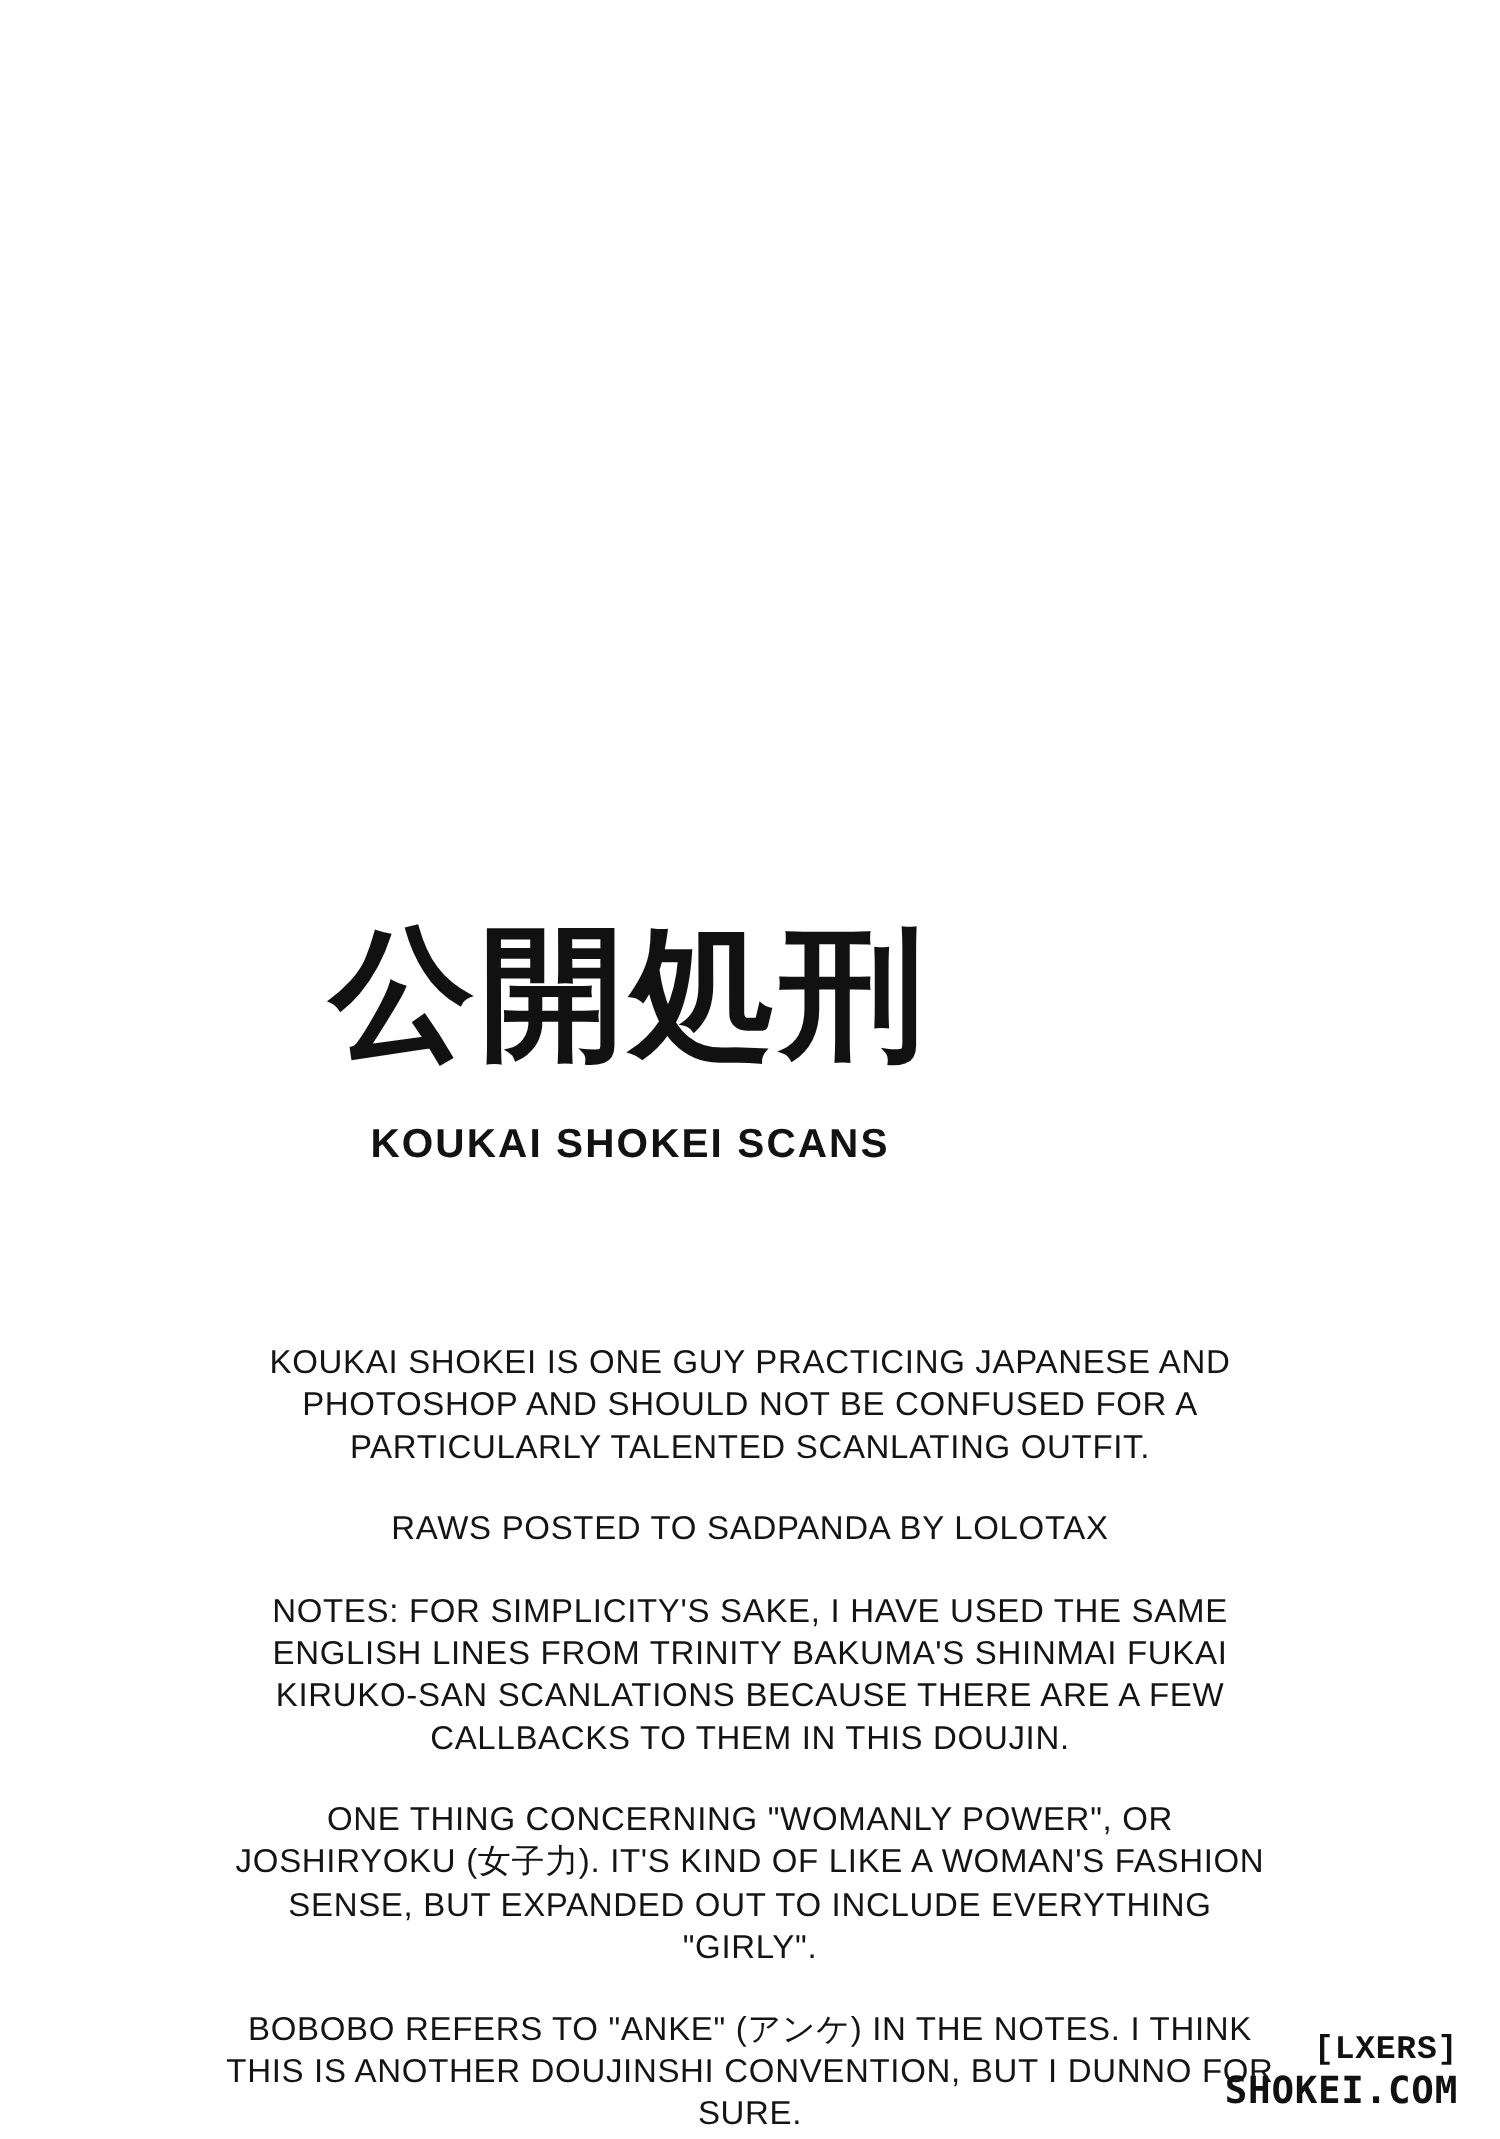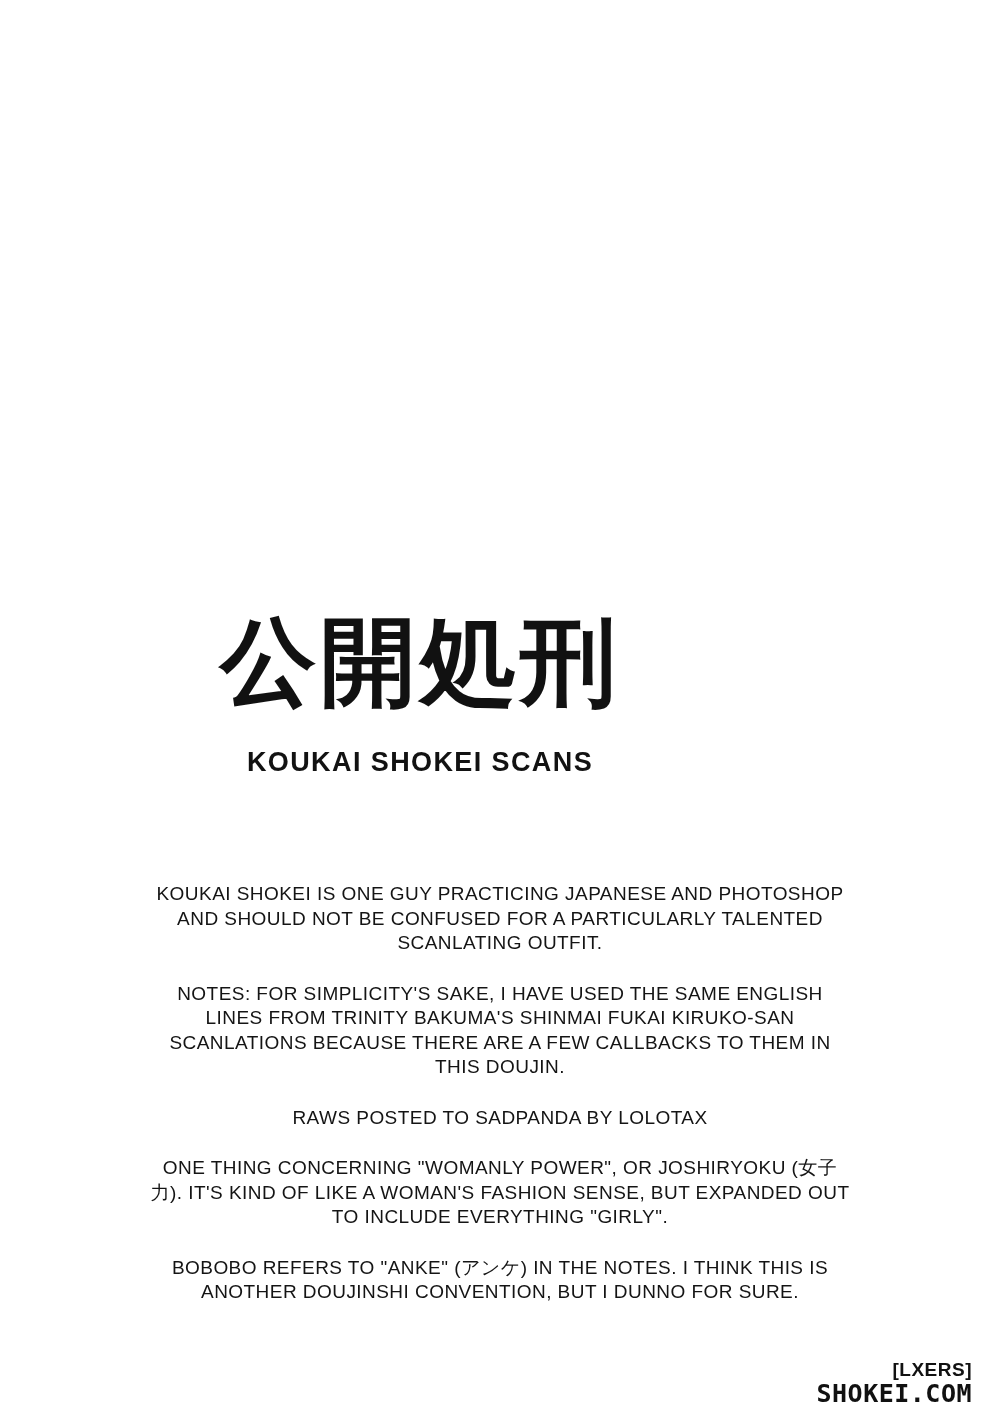--- a/index.html
+++ b/index.html
@@ -46,40 +46,40 @@
     font-family: "Liberation Sans", sans-serif;
   }
   .body-block {
     position: absolute;
     top: 882px;
     left: 150px;
     width: 700px;
     text-align: center;
   }
   .para {
-    font-size: 19px;
+    font-size: 22px;
     line-height: 1.29;
     letter-spacing: 0.45px;
     color: #141414;
-    margin: 0 0 26px 0;
+    margin: 12px 0 26px 0;
     font-weight: 500;
   }
   .para:last-child {
     margin-bottom: 0;
   }
   .credit {
     position: absolute;
     right: 28px;
     bottom: 18px;
     text-align: right;
     line-height: 1.12;
   }
   .credit-top {
-    font-family: Liberation Sans, sans-serif;
-    font-size: 19px;
+    font-family: Liberation Mono, monospace;
+    font-size: 22px;
     font-weight: bold;
     letter-spacing: 0.5px;
     color: #111111;
   }
   .credit-bottom {
     font-family: "DejaVu Sans Mono", monospace;
     font-size: 25px;
     font-weight: bold;
     letter-spacing: 0.5px;
     color: #111111;
@@ -90,22 +90,22 @@
 
 <div class="page">
 
   <div class="title-block">
     <div class="title-jp">公開処刑</div>
     <div class="title-en">KOUKAI SHOKEI SCANS</div>
   </div>
 
   <div class="body-block">
     <p class="para">KOUKAI SHOKEI IS ONE GUY PRACTICING JAPANESE AND PHOTOSHOP AND SHOULD NOT BE CONFUSED FOR A PARTICULARLY TALENTED SCANLATING OUTFIT.</p>
+    <p class="para">RAWS POSTED TO SADPANDA BY LOLOTAX</p>
     <p class="para">NOTES:  FOR SIMPLICITY'S SAKE, I HAVE USED THE SAME ENGLISH LINES FROM TRINITY BAKUMA'S SHINMAI FUKAI KIRUKO-SAN SCANLATIONS BECAUSE THERE ARE A FEW CALLBACKS TO THEM IN THIS DOUJIN.</p>
-    <p class="para">RAWS POSTED TO SADPANDA BY LOLOTAX</p>
     <p class="para">ONE THING CONCERNING "WOMANLY POWER", OR JOSHIRYOKU (女子力). IT'S KIND OF LIKE A WOMAN'S FASHION SENSE, BUT EXPANDED OUT TO INCLUDE EVERYTHING "GIRLY".</p>
     <p class="para">BOBOBO REFERS TO "ANKE" (アンケ) IN THE NOTES.  I THINK THIS IS ANOTHER DOUJINSHI CONVENTION, BUT I DUNNO FOR SURE.</p>
   </div>
 
   <div class="credit">
     <div class="credit-top">[LXERS]</div>
     <div class="credit-bottom">SHOKEI.COM</div>
   </div>
 
 </div>

